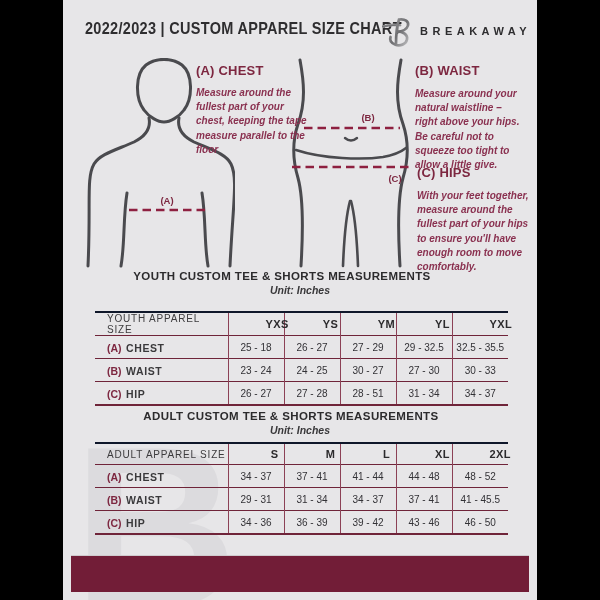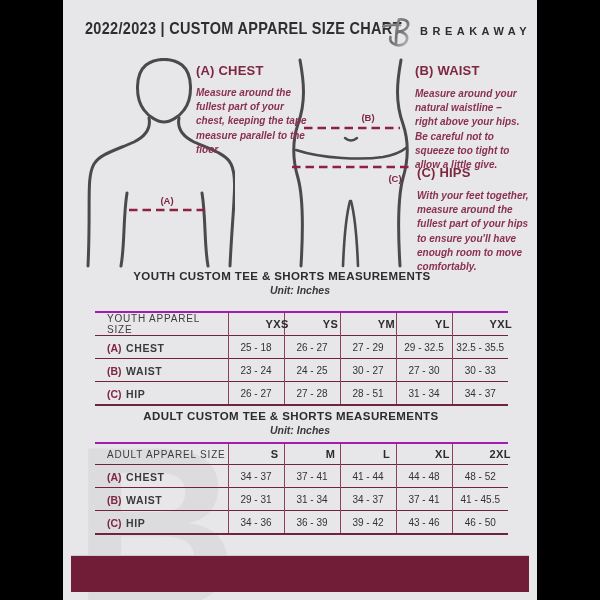--- a/index.html
+++ b/index.html
@@ -24,21 +24,21 @@
   
   .sec-title{position:absolute;left:0;width:438px;text-align:center;font-weight:800;
              font-size:11.5px;color:#2c2b2d;letter-spacing:.4px;z-index:2;}
   .sec-unit{position:absolute;left:0;width:474px;text-align:center;font-style:italic;
             font-weight:600;font-size:10.5px;color:#39383a;z-index:2;}
 
   
   table.sizes{position:absolute;border-collapse:collapse;table-layout:fixed;width:413px;z-index:2;}
   .sizes col.c-label{width:133px;}
   .sizes col.c-val{width:56px;}
-  .sizes thead tr{border-top:2px solid #a21caf;border-bottom:1.5px solid #6f2439;}
+  .sizes thead tr{border-top:2px solid #0f172a;border-bottom:1.5px solid #6f2439;}
   .sizes tbody tr{border-bottom:1.5px solid #6f2439;}
   .sizes tbody tr:last-child{border-bottom:2px solid #6f2439;}
   .sizes th,.sizes td{padding:0;background:transparent;}
   .sizes thead th{height:20px;}
   .sizes tbody td{height:22px;}
   .sizes .lbl{text-align:left;padding-left:12px;}
   .sizes .val{border-left:1.2px solid #8c4156;text-align:center;}
   .sizes thead .lbl{font-weight:500;font-size:10px;letter-spacing:.8px;color:#3c3b3d;}
   .sizes thead .val{font-weight:800;font-size:11px;letter-spacing:.4px;color:#2c2b2d;padding-left:37px;}
   .row-key{font-weight:800;color:#7d2740;font-size:10.5px;}

